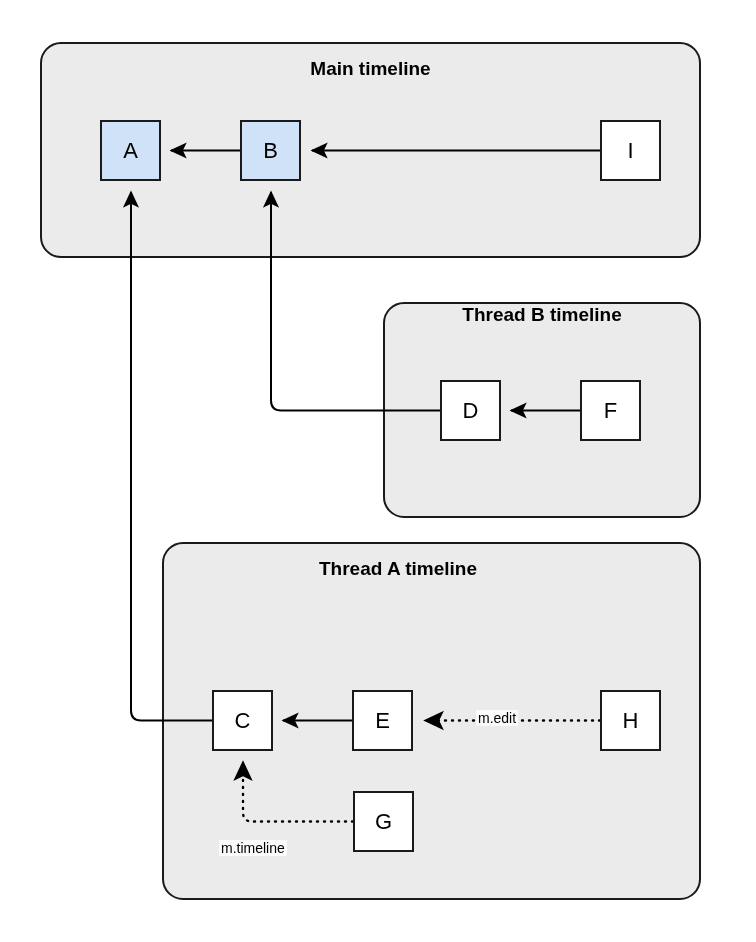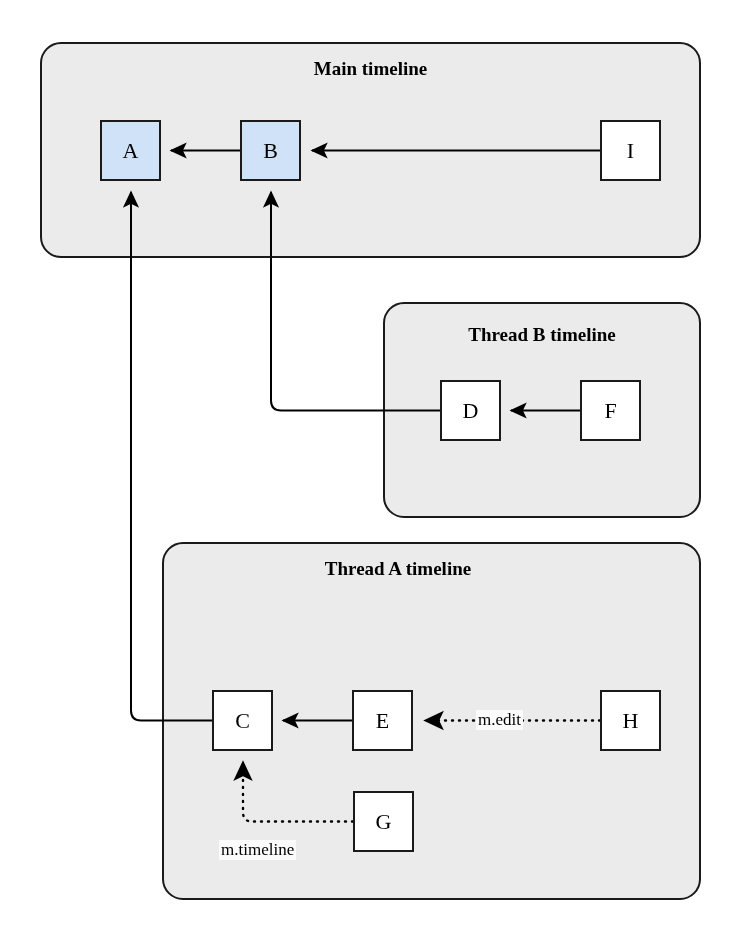--- a/index.html
+++ b/index.html
@@ -5,21 +5,21 @@
   html, body {
     margin: 0;
     padding: 0;
     background: #ffffff;
   }
   #canvas {
     position: relative;
     width: 756px;
     height: 942px;
     background: #ffffff;
-    font-family: Liberation Serif, serif;
+    font-family: Liberation Sans, sans-serif;
     overflow: hidden;
   }
   svg.layer {
     position: absolute;
     top: 0;
     left: 0;
     width: 756px;
     height: 942px;
   }
   .group-box {
@@ -44,21 +44,21 @@
     justify-content: center;
     font-size: 22px;
     color: #000000;
     background: #ffffff;
   }
   .node.highlight {
     background: #cfe2f7;
   }
   .edge-label {
     position: absolute;
-    font-size: 17px;
+    font-size: 14px;
     color: #000000;
     background: #fbfbfb;
     padding: 0 2px;
     white-space: nowrap;
   }
   .solid-line {
     fill: none;
     stroke: #000000;
     stroke-width: 2;
   }
@@ -103,21 +103,21 @@
     <path class="solid-line" d="M 352 720.5 L 283 720.5" marker-end="url(#arrowSolid)"></path>
 
     <path class="solid-line" d="M 212 720.5 L 141 720.5 Q 131 720.5 131 710.5 L 131 192" marker-end="url(#arrowSolid)"></path>
 
     <path class="dotted-line" d="M 600 720.5 L 425 720.5" marker-end="url(#arrowDotted)"></path>
 
     <path class="dotted-line" d="M 353 821.5 L 252 821.5 Q 243 821.5 243 812 L 243 762" marker-end="url(#arrowDotted)"></path>
   </svg>
 
   <div class="group-title" style="left:40px; top:58px; width:661px;">Main timeline</div>
-  <div class="group-title" style="left:383px; top:324px; width:318px;">Thread B timeline</div>
+  <div class="group-title" style="left:383px; top:304px; width:318px;">Thread B timeline</div>
   <div class="group-title" style="left:176px; top:558px; width:444px;">Thread A timeline</div>
 
   <div class="node highlight" style="left:100px; top:120px; width:61px; height:61px;">A</div>
   <div class="node highlight" style="left:240px; top:120px; width:61px; height:61px;">B</div>
   <div class="node" style="left:600px; top:120px; width:61px; height:61px;">I</div>
   <div class="node" style="left:440px; top:380px; width:61px; height:61px;">D</div>
   <div class="node" style="left:580px; top:380px; width:61px; height:61px;">F</div>
   <div class="node" style="left:212px; top:690px; width:61px; height:61px;">C</div>
   <div class="node" style="left:352px; top:690px; width:61px; height:61px;">E</div>
   <div class="node" style="left:600px; top:690px; width:61px; height:61px;">H</div>

